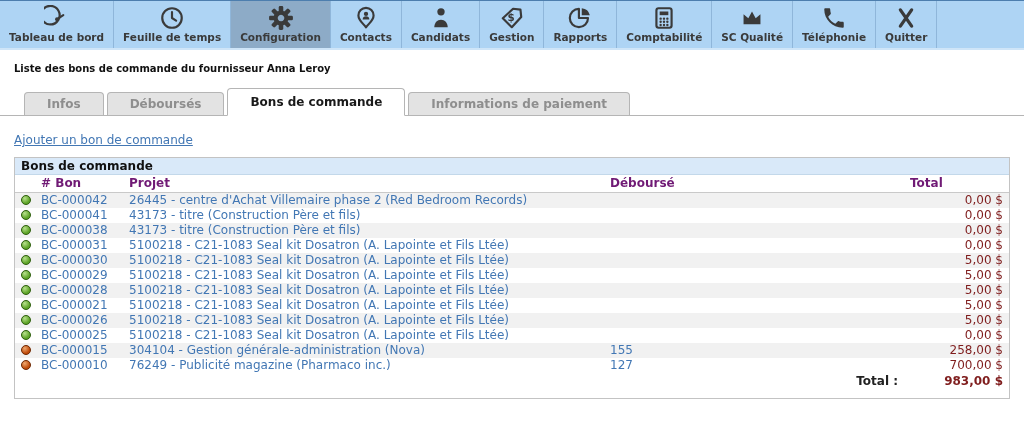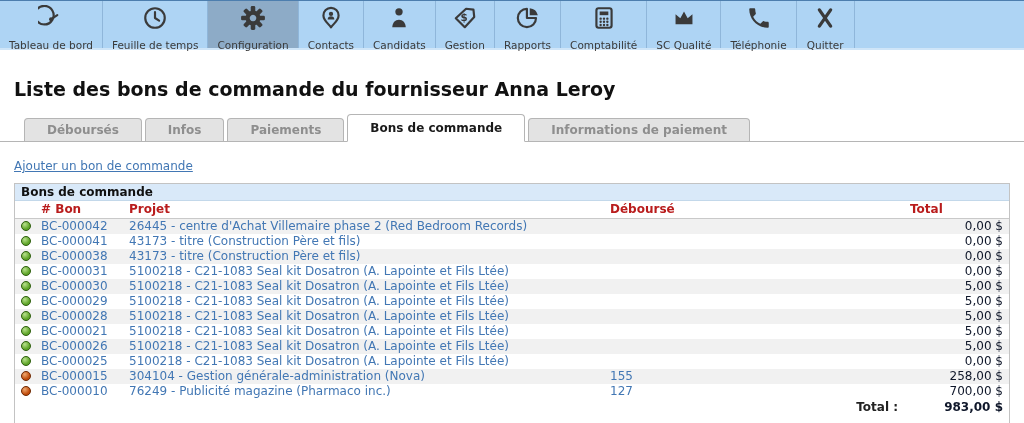--- a/index.html
+++ b/index.html
@@ -20,25 +20,25 @@
     display:flex;align-items:stretch;height:50px;background:var(--toolbar-bg);
     border-top:1px solid #4d7eae;border-bottom:2px solid #cfe5f8;
   }
   .tb-item{
     display:flex;flex-direction:column;align-items:center;justify-content:flex-start;
     padding:4px 9px 2px;border-right:1px solid #8fb6da;cursor:pointer;min-width:58px;
   }
   .tb-item.active{background:var(--toolbar-active-bg);}
   .tb-ico{height:26px;display:flex;align-items:center;justify-content:center;}
   .tb-ico svg{display:block;}
-  .tb-label{font-size:10.5px;font-weight:normal;color:var(--ink);white-space:nowrap;margin-top:8px;}
+  .tb-label{font-size:10.5px;font-weight:bold;color:var(--ink);white-space:nowrap;margin-top:0px;}
 
   
   .content{padding:0 14px;}
-  .page-title{font-size:19px;font-weight:bold;color:#111;margin:28px 0 12px 0;}
+  .page-title{font-size:10px;font-weight:bold;color:#111;margin:13px 0 12px 0;}
 
   
   .tabbar{
     margin:0 -14px;padding:0 0 0 24px;border-bottom:1px solid #b5b5b5;
     display:flex;align-items:flex-end;gap:3px;height:30px;
   }
   .tab{
     background:#e3e3e3;border:1px solid #b5b5b5;border-bottom:none;
     border-radius:4px 4px 0 0;padding:4px 22px;font-size:12px;font-weight:bold;
     color:#8e8e8e;cursor:pointer;white-space:nowrap;line-height:14px;
@@ -53,29 +53,29 @@
   .link-row a{color:var(--link-blue);font-size:12px;text-decoration:underline;cursor:pointer;}
 
   
   .po-wrap{border:1px solid #c3c3c3;background:#fff;}
   .po-title{
     background:var(--panel-header-bg);border-bottom:1px solid #c3d8ea;
     font-size:12px;font-weight:bold;color:#111;padding:1px 6px;line-height:14px;
   }
   table.po{width:100%;border-collapse:collapse;table-layout:fixed;font-size:12px;}
   table.po th{
-    font-weight:bold;text-align:left;color:#b91c1c;padding:2px 6px;
+    font-weight:bold;text-align:left;color:#701a75;padding:2px 6px;
     border-bottom:1px solid #c9c9c9;line-height:13px;white-space:nowrap;
   }
   table.po td{padding:1px 6px;line-height:13px;white-space:nowrap;overflow:hidden;}
   tr.alt{background:#f1f1f1;}
   td.c-ico,th.c-ico{padding-right:0;padding-left:5px;}
   th.c-deb,td.c-deb{padding-left:100px;}
   th.c-total,td.c-total{text-align:right;}
-  td.c-total{color:#0f172a;}
+  td.c-total{color:#7f1d1d;}
   table.po a{color:var(--link-blue);text-decoration:none;cursor:pointer;}
   .dot{display:inline-block;width:10px;height:10px;border-radius:50%;vertical-align:-1px;}
   .dot.green{background:radial-gradient(circle at 35% 30%,#b8e18c,#5ca326 65%);border:1.5px solid #2f5f10;}
   .dot.red{background:radial-gradient(circle at 35% 30%,#efa86f,#bf4a0a 65%);border:1.5px solid #6e2a05;}
   tr.total-row td{font-weight:bold;padding-top:2px;}
   td.total-label{text-align:right;padding-left:0;}
   tr.spacer-row td{height:9px;padding:0;}
 </style>
 </head>
 <body>
@@ -200,23 +200,22 @@
         </svg>
       </span>
       <span class="tb-label">Quitter</span>
     </div>
   </div>
 
 <div class="content">
   <div class="page-title">Liste des bons de commande du fournisseur Anna Leroy</div>
 
   <div class="tabbar" id="tabbar">
+      <div class="tab">Infos</div>
       <div class="tab">Déboursés</div>
-      <div class="tab">Infos</div>
-      <div class="tab">Paiements</div>
       <div class="tab active">Bons de commande</div>
       <div class="tab">Informations de paiement</div>
     </div>
 
   <div class="link-row">
     <a>Ajouter un bon de commande</a>
   </div>
 
   <div class="po-wrap">
     <div class="po-title">Bons de commande</div>

